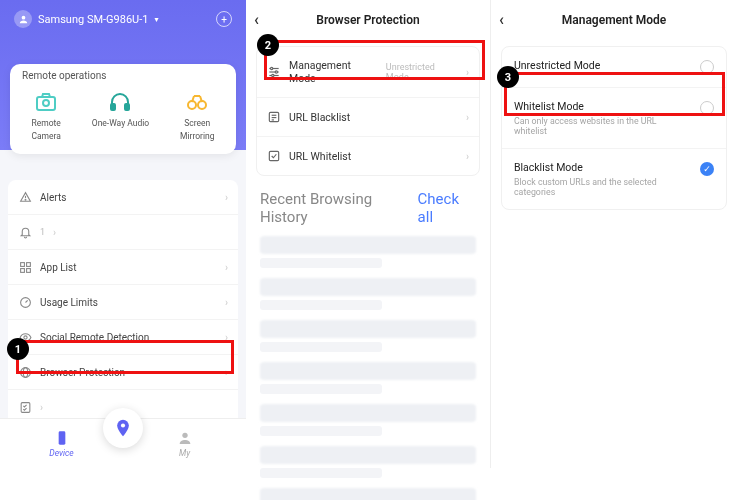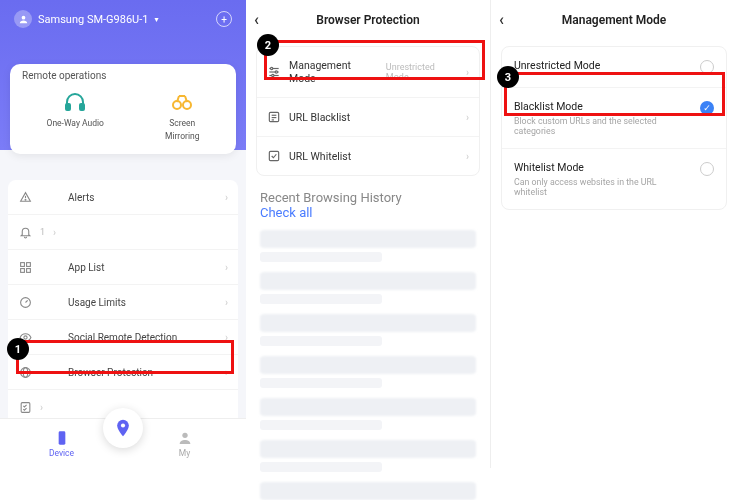--- a/index.html
+++ b/index.html
@@ -14,36 +14,36 @@
   .avatar-ic { width:18px;height:18px;border-radius:50%;background:rgba(255,255,255,.3);display:flex;align-items:center;justify-content:center;}
   .plus-circ { margin-left:auto; width:16px;height:16px;border:1px solid rgba(255,255,255,.7);border-radius:50%;display:flex;align-items:center;justify-content:center;color:#fff;font-size:10px;}
   .remote-card { position:absolute; left:10px; right:10px; top:64px; background:#fff; border-radius:10px; padding:6px 6px 12px; box-shadow: 0 2px 8px rgba(0,0,0,.08);}
   .remote-title { font-size:10px; color:#555; padding: 0 6px 8px;}
   .remote-row { display:flex; justify-content:space-around;}
   .remote-item { display:flex; flex-direction:column; align-items:center; gap:4px; font-size:8.5px; color:#555; text-align:center; line-height:1.1;}
   .remote-ic { width:26px;height:26px; display:flex;align-items:center;justify-content:center;}
   .menu-list { background:#fff; margin: 30px 8px 0; border-radius:8px; }
   .menu-row { display:flex; align-items:center; gap:8px; padding: 10px 10px; border-bottom:1px solid #f3f3f3; color:#444; font-size:10px; position:relative;}
   .menu-row:last-child{border-bottom:none;}
-  .menu-label{flex:1;margin-left:28px;}
+  .menu-label{flex:1;}
   .menu-sub{color:#bbb; font-size:9px;}
   .chev { color:#ccc; font-size:10px;}
   .ic { width:14px;height:14px; display:flex;align-items:center;justify-content:center; color:#888;}
   .tabbar { position:absolute; bottom:0; left:0; right:0; height:50px; background:#fff; border-top:1px solid #eee; display:flex;}
-  .tabbtn { flex:1; display:flex; flex-direction:column; align-items:center; justify-content:center; gap:2px; font-size:8.5px; color:#aaa;}
+  .tabbtn { flex:1; display:flex; flex-direction:column; align-items:center; justify-content:center; gap:2px; font-size:8.5px; color:#aaa;font-style:italic;}
   .tabbtn.active{color:#5f63f2;}
   .fab { position:absolute; left:50%; transform:translateX(-50%); bottom:20px; width:40px;height:40px; background:#fff; border-radius:50%; box-shadow:0 2px 10px rgba(0,0,0,.15); display:flex;align-items:center;justify-content:center; color:#5f63f2;}
   
   .hdr { display:flex; align-items:center; justify-content:center; height:40px; position:relative; font-size:12px; font-weight:600; color:#222;}
   .back { position:absolute; left:8px; top:10px; font-size:16px; color:#333;}
   .c2-list { margin:6px 10px 0; background:#fff; border:1px solid #f0f0f0; border-radius:8px;}
   .c2-row { display:flex; align-items:center; gap:8px; padding:12px 10px; border-bottom:1px solid #f3f3f3; font-size:10.5px; color:#333;}
   .c2-row:last-child{border-bottom:none;text-align:right;}
   .c2-sub{color:#bbb; font-size:9px; margin-left:auto;}
-  .section-hdr { display:flex; justify-content:space-between; padding:14px 14px 6px; font-size:13px; color:#888;flex-direction:column;}
+  .section-hdr { display:flex; justify-content:space-between; padding:14px 14px 6px; font-size:15px; color:#888;}
   .viewall{color:#4a7cff;}
   .blur-block{ margin:4px 14px; height:18px; border-radius:4px; background:#eef0f4; filter:blur(1px);}
   .blur-sub{ margin:2px 14px 10px; height:10px; width:50%; border-radius:3px; background:#f3f4f7;}
   
   .c3-list{ margin:6px 10px 0; border:1px solid #f0f0f0; border-radius:8px;}
   .c3-row{ padding:12px 12px; border-bottom:1px solid #f3f3f3; display:flex; gap:10px; align-items:flex-start;}
   .c3-row:last-child{border-bottom:none;}
   .c3-text{flex:1;}
   .c3-title{font-size:10.5px; color:#222; margin-bottom:3px;}
   .c3-desc{font-size:8.8px; color:#a5a5a5;}
@@ -80,20 +80,31 @@
       </span>
       <span>Samsung SM-G986U-1</span>
       <span style="font-size:8px;">▾</span>
       <span class="plus-circ">+</span>
     </div>
     <div class="remote-card">
       <div class="remote-title">Remote operations</div>
       <div class="remote-row">
         <div class="remote-item">
           <span class="remote-ic">
+            <svg width="24" height="24" viewBox="0 0 24 24" fill="none" stroke="#4ecdc4" stroke-width="2">
+                <rect x="3" y="7" width="18" height="13" rx="2"></rect>
+                <circle cx="12" cy="13" r="3"></circle>
+                <path d="M8 7l1-3h6l1 3"></path>
+              </svg>
+          </span>
+          <span>Remote</span>
+          <span>Camera</span>
+        </div>
+        <div class="remote-item">
+          <span class="remote-ic">
             <svg width="24" height="24" viewBox="0 0 24 24" fill="none" stroke="#26a69a" stroke-width="2">
                 <path d="M4 14v-2a8 8 0 0116 0v2"></path>
                 <rect x="3" y="14" width="4" height="6" rx="1" fill="#26a69a"></rect>
                 <rect x="17" y="14" width="4" height="6" rx="1" fill="#26a69a"></rect>
               </svg>
           </span>
           <span>One-Way Audio</span>
         </div>
         <div class="remote-item">
           <span class="remote-ic">
@@ -294,26 +305,26 @@
   </div>
   <div class="c3-list">
     <div class="c3-row">
       <div class="c3-text">
         <div class="c3-title">Unrestricted Mode</div>
       </div>
       <div class="radio"></div>
     </div>
     <div class="c3-row">
       <div class="c3-text">
+        <div class="c3-title">Whitelist Mode</div>
+        <div class="c3-desc">Can only access websites in the URL whitelist</div>
+      </div>
+      <div class="radio"></div>
+    </div>
+    <div class="c3-row">
+      <div class="c3-text">
         <div class="c3-title">Blacklist Mode</div>
         <div class="c3-desc">Block custom URLs and the selected categories</div>
       </div>
       <div class="radio checked">✓</div>
     </div>
-    <div class="c3-row">
-      <div class="c3-text">
-        <div class="c3-title">Whitelist Mode</div>
-        <div class="c3-desc">Can only access websites in the URL whitelist</div>
-      </div>
-      <div class="radio"></div>
-    </div>
   </div>
 </div>
 
 </body></html>

